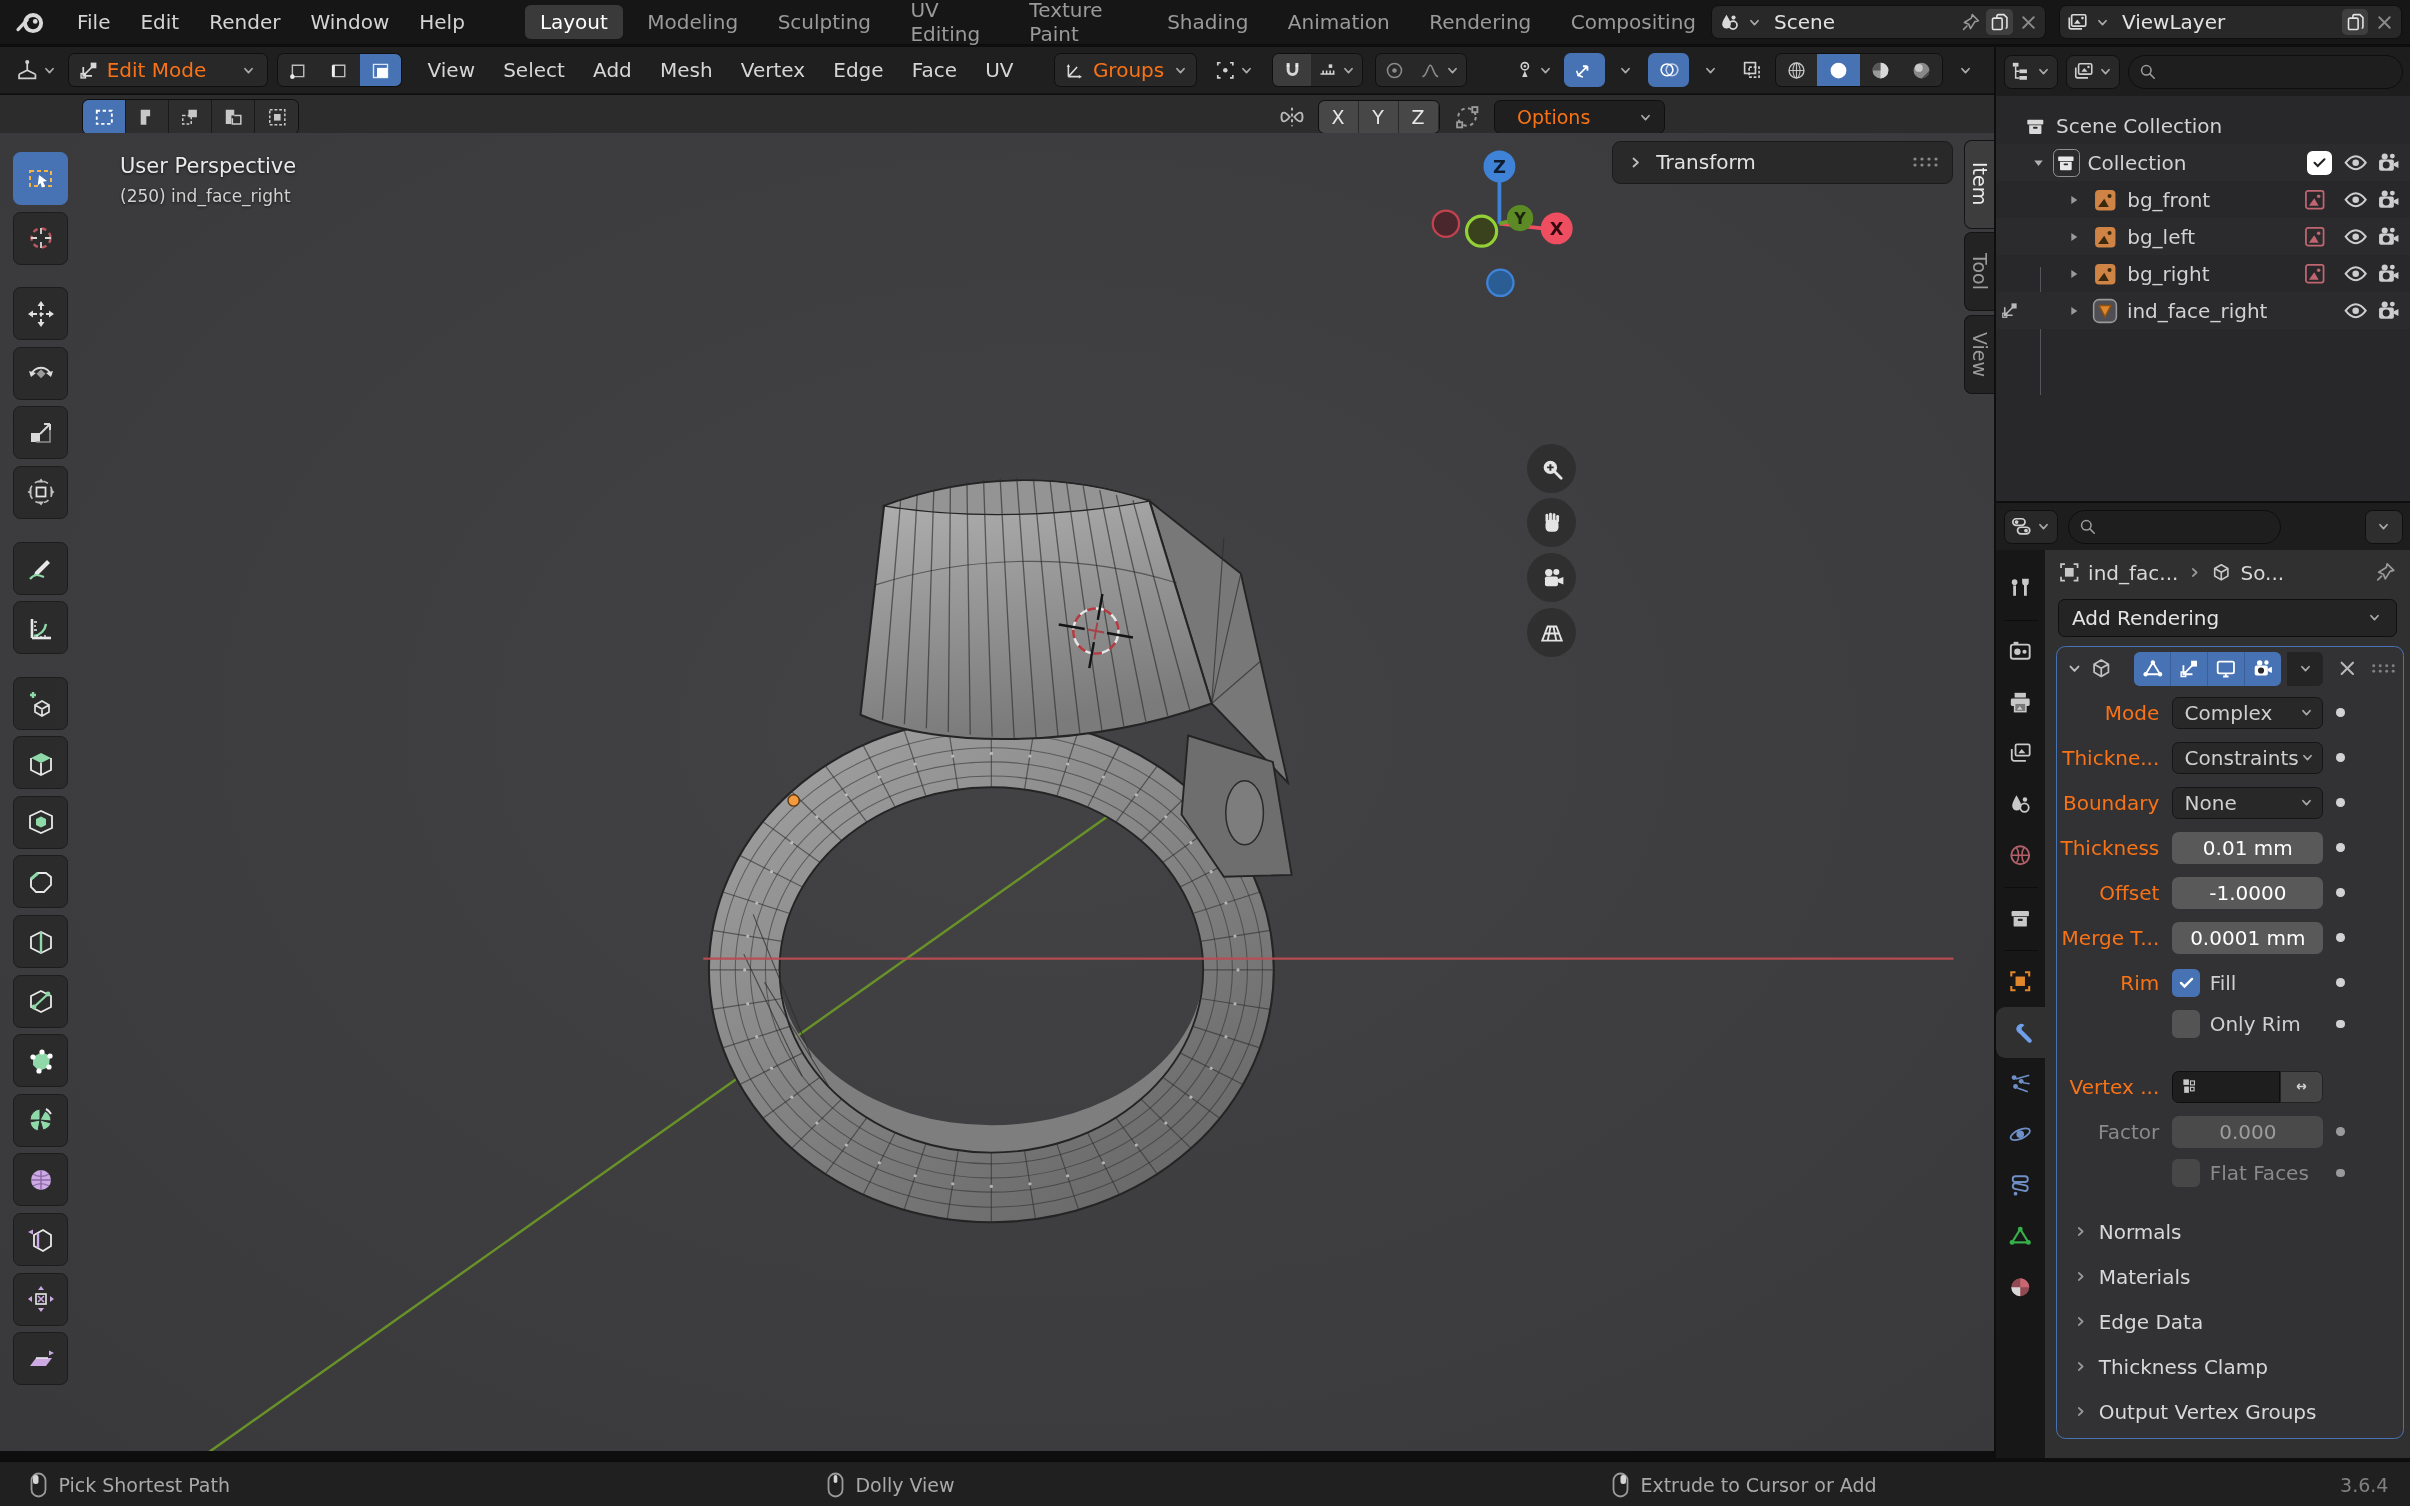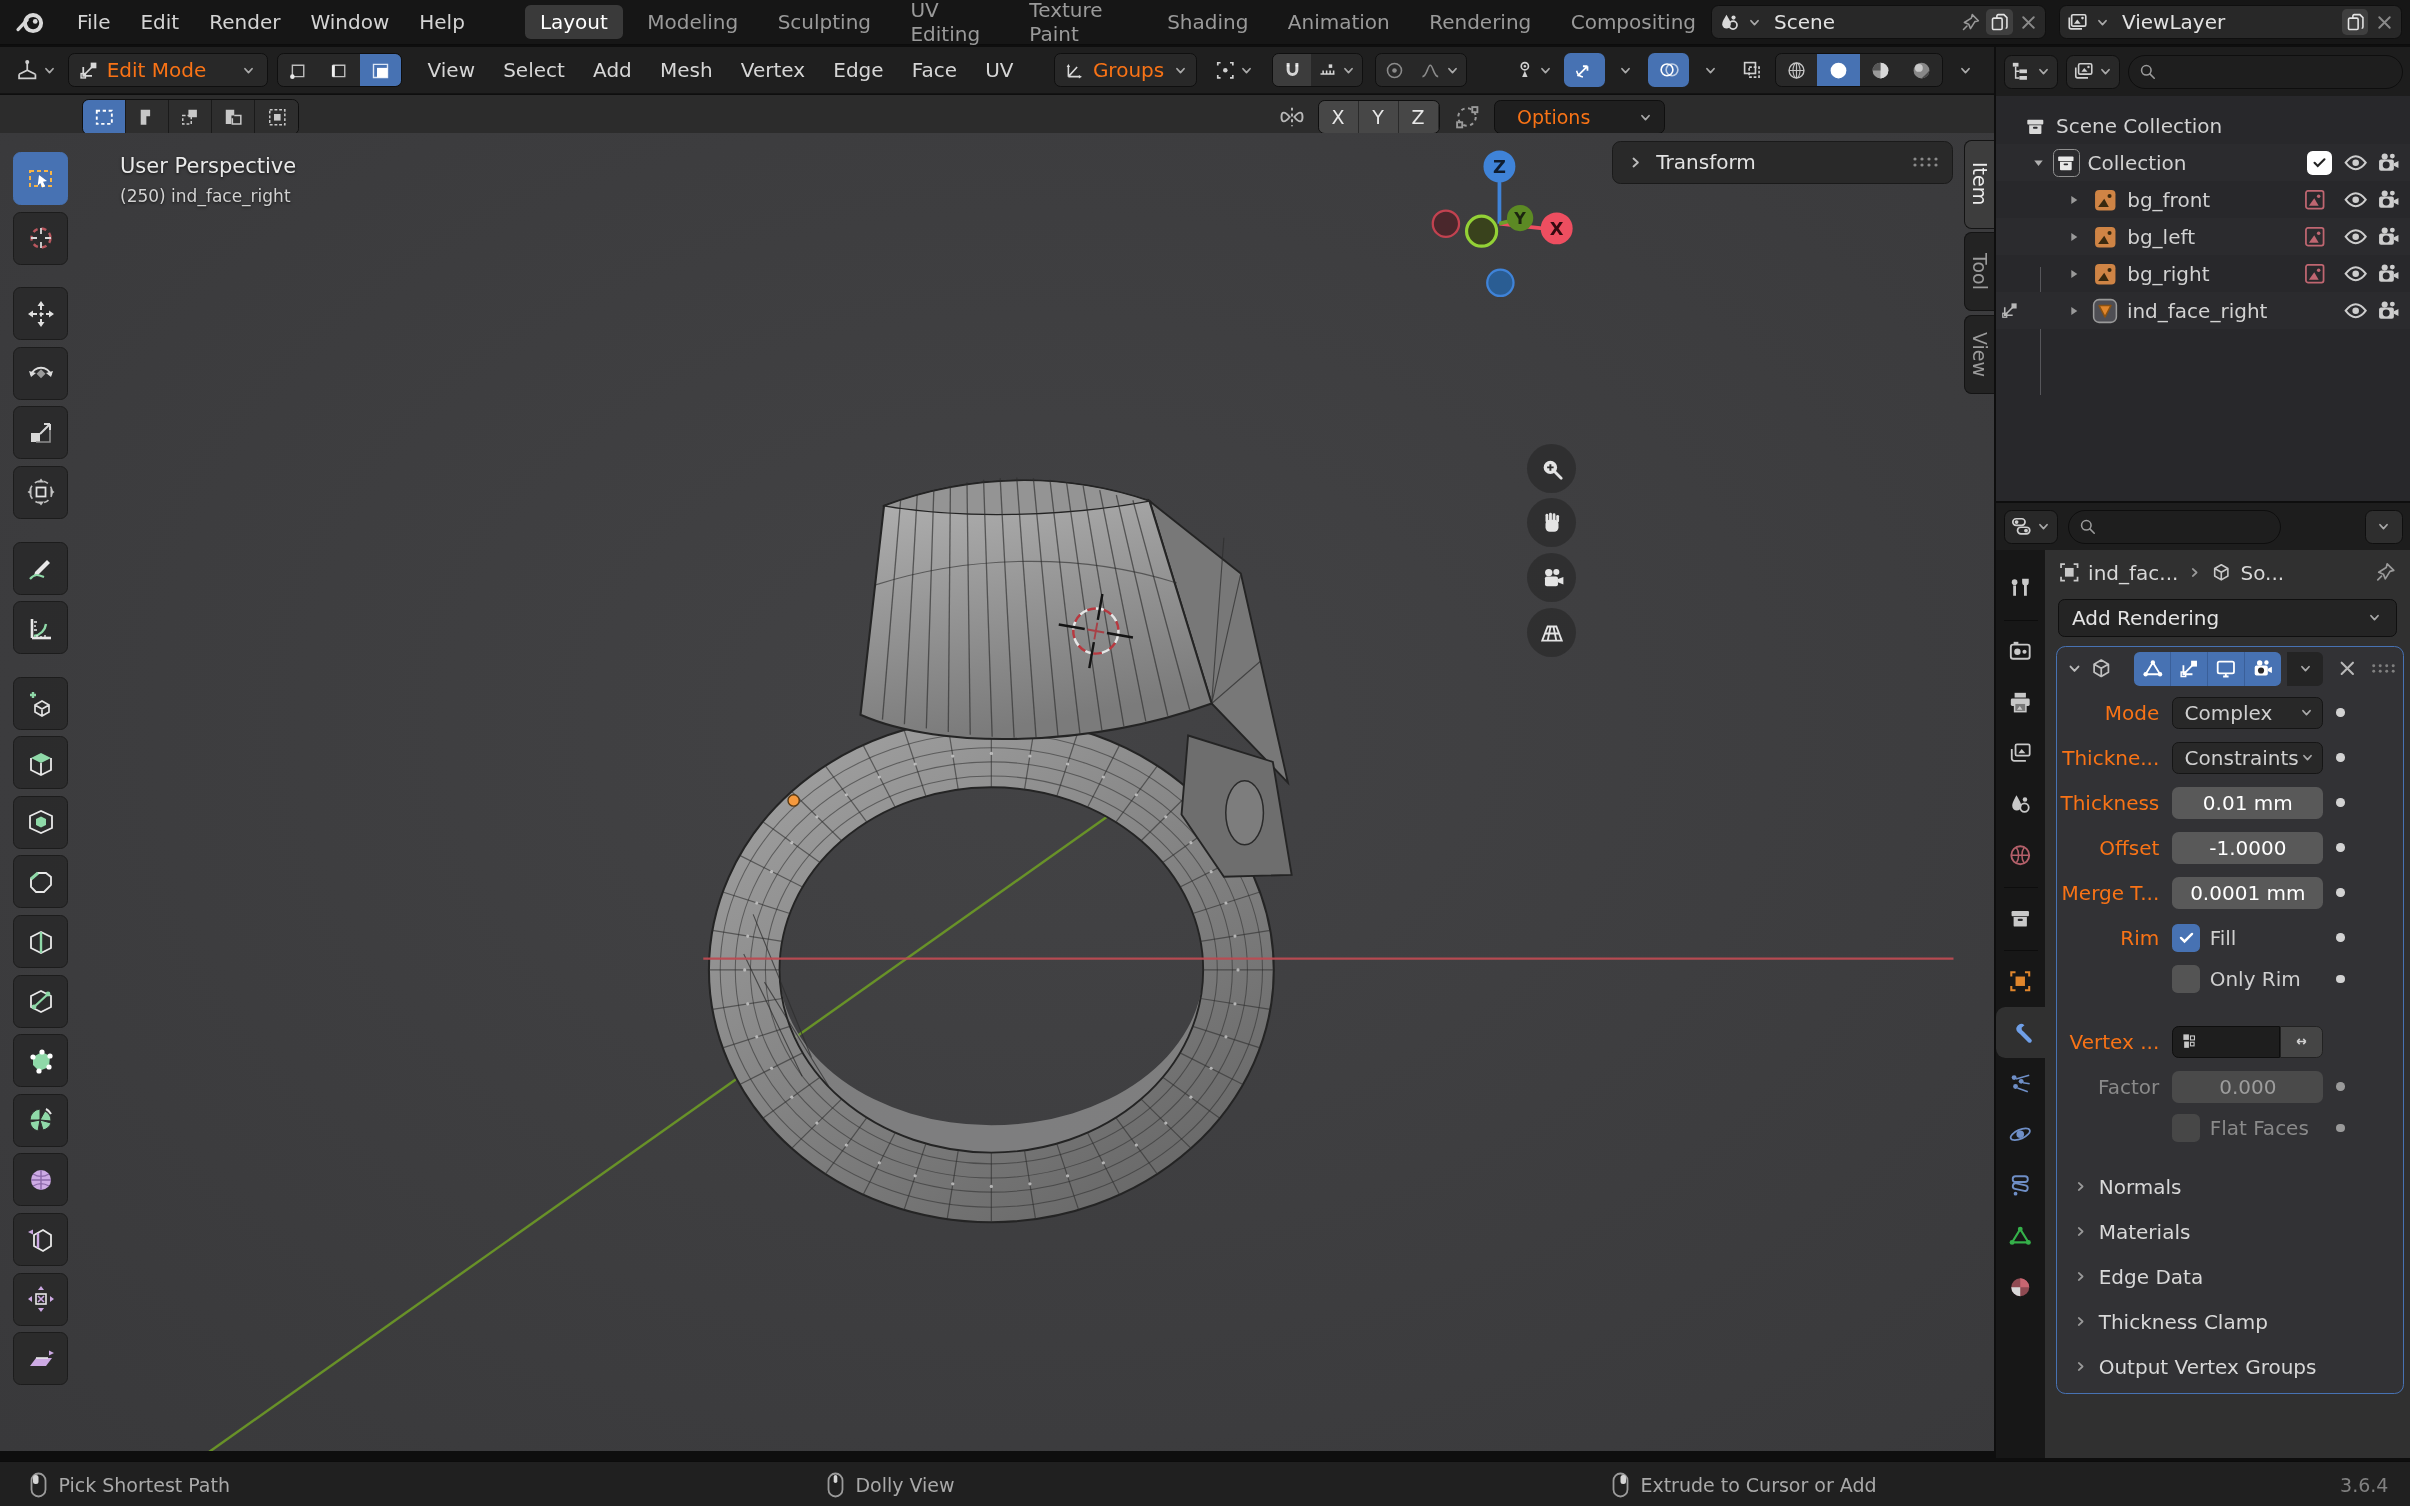--- a/index.html
+++ b/index.html
@@ -1217,20 +1217,30 @@
           <div class="mlabel">Thickne...</div>
           <div class="mctl dd2">
               <span>Constraints</span>
               <svg class="chev" viewBox="0 0 24 24">
                 <use href="#s-chev"></use>
               </svg>
             </div>
           <span class="kdot"></span>
         </div>
         <div class="mrow">
+          <div class="mlabel">Boundary</div>
+          <div class="mctl dd2">
+              <span>None</span>
+              <svg class="chev" viewBox="0 0 24 24">
+                <use href="#s-chev"></use>
+              </svg>
+            </div>
+          <span class="kdot"></span>
+        </div>
+        <div class="mrow">
           <div class="mlabel">Thickness</div>
           <div class="mctl num">0.01 mm</div>
           <span class="kdot"></span>
         </div>
         <div class="mrow">
           <div class="mlabel">Offset</div>
           <div class="mctl num">-1.0000</div>
           <span class="kdot"></span>
         </div>
         <div class="mrow">

